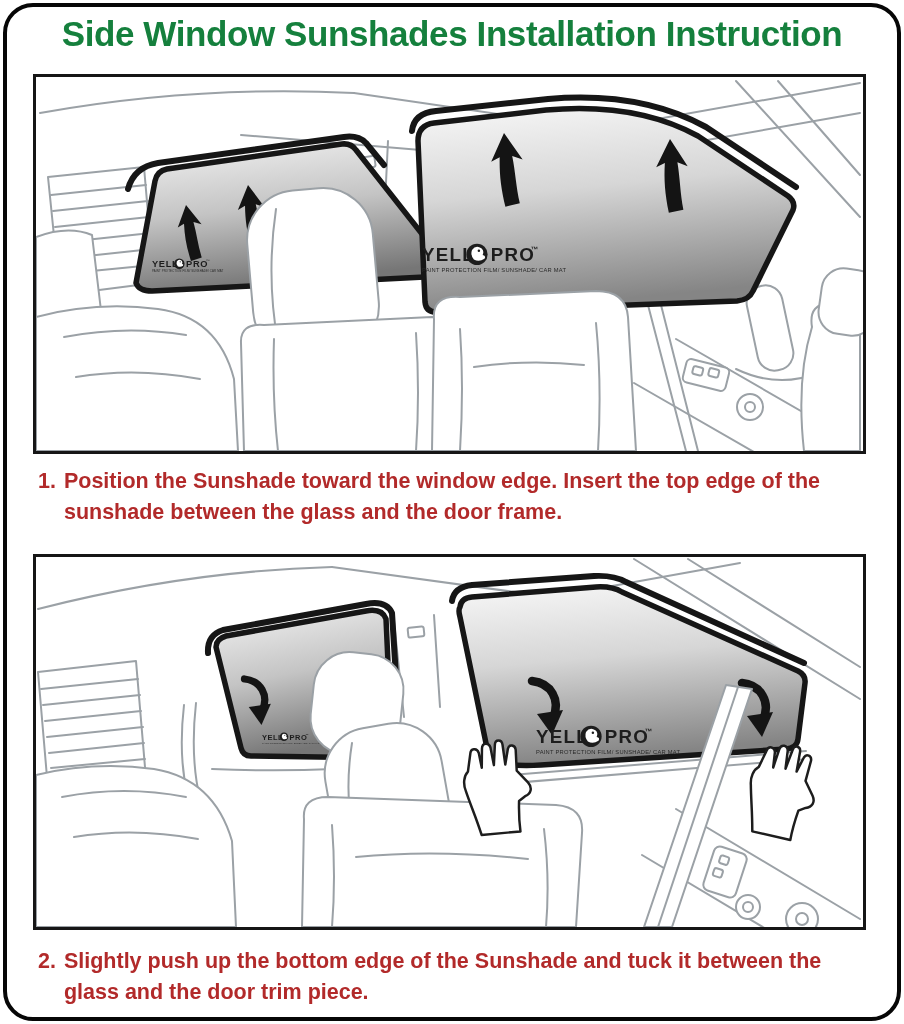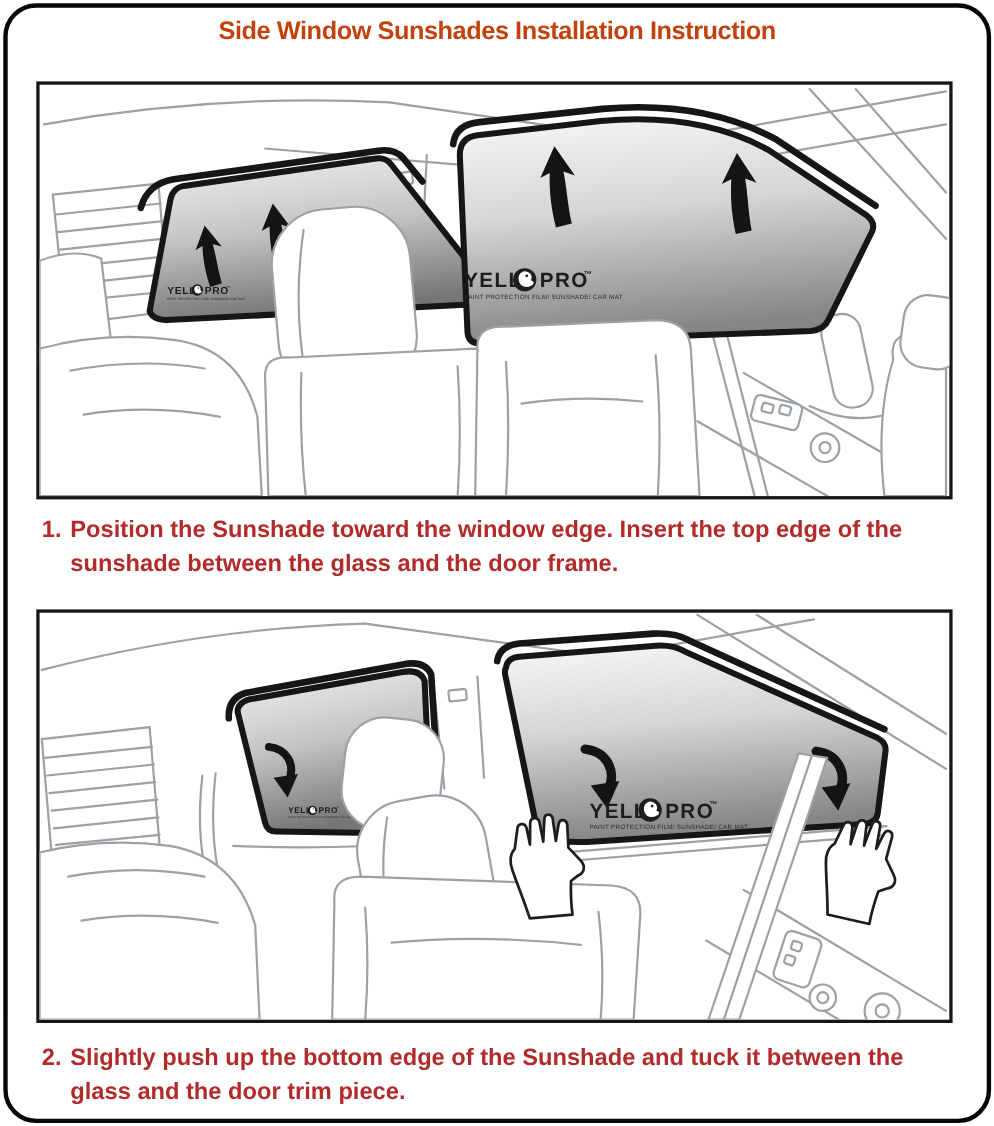--- a/index.html
+++ b/index.html
@@ -1,21 +1,21 @@
 <!DOCTYPE html>
 <html><head>
 <meta charset="utf-8">
 <style>
   html,body{margin:0;padding:0;background:#ffffff;}
   body{width:904px;height:1024px;position:relative;overflow:hidden;
        font-family:"Liberation Sans",sans-serif;}
   .border-frame{position:absolute;left:3px;top:3px;width:890px;height:1010px;
        border:4px solid #060606;border-radius:30px;}
   h1.title{position:absolute;top:14px;left:0;right:0;margin:0;text-align:center;
-       font-size:23px;font-weight:bold;letter-spacing:-0.4px;color:#c2410c;}
+       font-size:35px;font-weight:bold;letter-spacing:-0.4px;color:#15803d;}
   .figure{position:absolute;left:33px;width:827px;background:#fff;
        border:3px solid #161616;}
   #fig1{top:74px;height:374px;}
   #fig2{top:554px;height:370px;}
   .figure svg{display:block;width:100%;height:100%;}
   .step{position:absolute;left:38px;width:830px;display:flex;
        color:#b22a2a;font-weight:bold;font-size:21.5px;line-height:1.44;}
   #step1{top:466px;}
   #step2{top:946px;}
   .step .num{flex:0 0 auto;margin-right:8px;}

